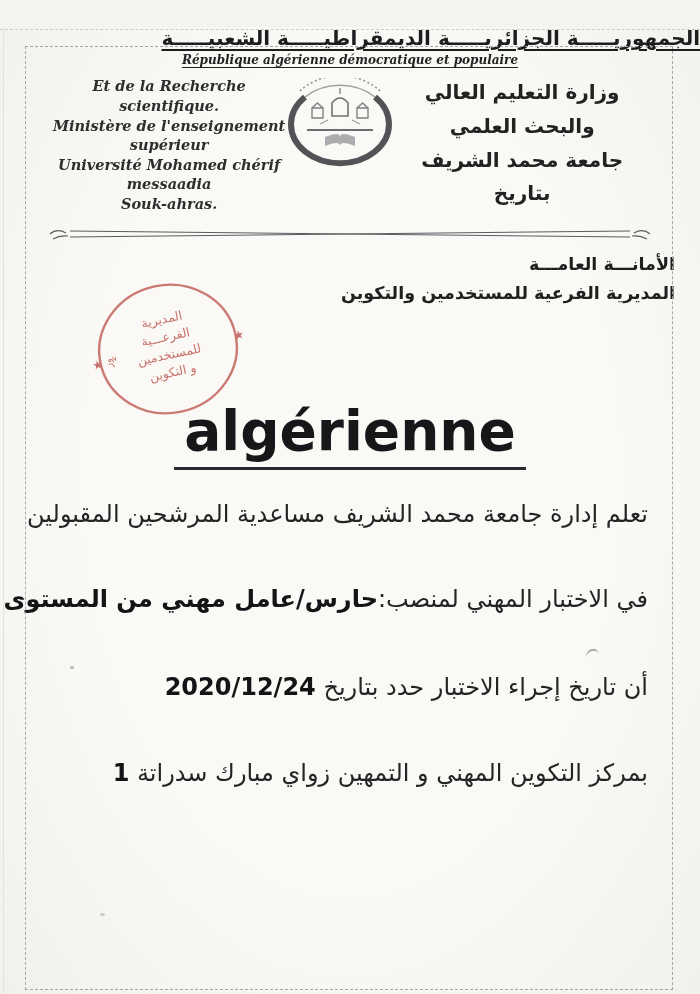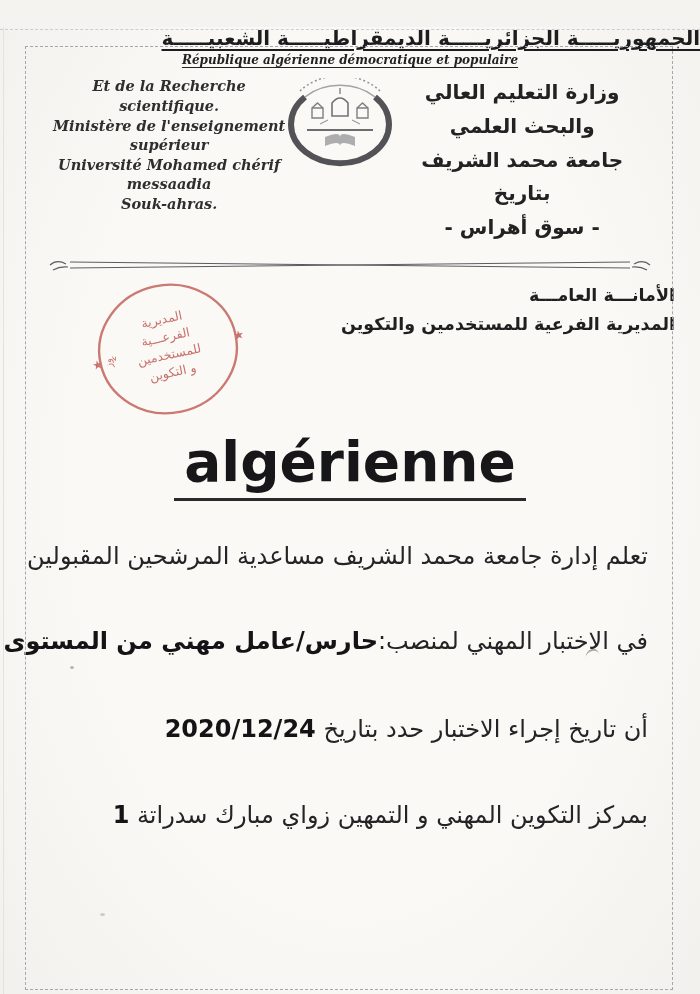--- a/index.html
+++ b/index.html
@@ -62,21 +62,21 @@
   .announce-title span{
     display:inline-block;
     font-size:55px;font-weight:bold;line-height:1.1;color:#17171a;
     border-bottom:3px solid #2a2a2e;padding:0 10px 5px;
   }
   .body-line{
     direction:rtl;text-align:right;padding-right:52px;padding-left:30px;
     font-size:24px;line-height:1.35;color:#242426;white-space:nowrap;
   }
   .body-line b{color:#141416;}
-  .bl1{margin-top:39px;}
+  .bl1{margin-top:28px;}
   .bl2{margin-top:53px;}
   .bl3{margin-top:56px;}
   .bl4{margin-top:53px;}
   .artifact-tilde{
     position:absolute;left:585px;top:622px;width:14px;height:7px;
     border-top:2px solid #8b8b8d;border-radius:60% 40% 0 0/100% 70% 0 0;
     transform:rotate(-8deg);opacity:.75;
   }
   .artifact-dot{
     position:absolute;left:70px;top:639px;width:4px;height:3px;
@@ -116,21 +116,20 @@
       <path d="M 71,30 h11 v10 h-11 Z M 71,30 l5.5,-5 5.5,5" fill="none" stroke="#606065" stroke-width="1.4" opacity="0.8"></path>
       <line x1="21" y1="52" x2="87" y2="52" stroke="#4a4a4f" stroke-width="2" opacity="0.8"></line>
       <path d="M 39,59 Q 54,53 54,59 Q 54,53 69,59 L 69,68 Q 54,62 54,68 Q 54,62 39,68 Z" fill="#6d6d72" opacity="0.55"></path>
       <line x1="34" y1="46" x2="42" y2="42" stroke="#707075" stroke-width="1.1" opacity="0.7"></line>
       <line x1="74" y1="46" x2="66" y2="42" stroke="#707075" stroke-width="1.1" opacity="0.7"></line>
     </svg>
 
     <div class="ministry-ar">
       <div>وزارة التعليم العالي والبحث العلمي</div>
       <div>جامعة  محمد الشريف بتاريخ</div>
-      <div>- سوق أهراس -</div>
     </div>
   </div>
 
   <svg class="divider" viewBox="0 0 604 16" width="604" height="16" aria-hidden="true">
     <path d="M 22,5 L 582,11" stroke="#5c5c61" stroke-width="1.1" fill="none"></path>
     <path d="M 22,11 L 582,5" stroke="#5c5c61" stroke-width="1.1" fill="none"></path>
     <path d="M 2,8 Q 9,2 18,7 M 5,13 Q 12,9 20,10" stroke="#5c5c61" stroke-width="1.2" fill="none"></path>
     <path d="M 602,8 Q 595,2 586,7 M 599,13 Q 592,9 584,10" stroke="#5c5c61" stroke-width="1.2" fill="none"></path>
   </svg>
 

